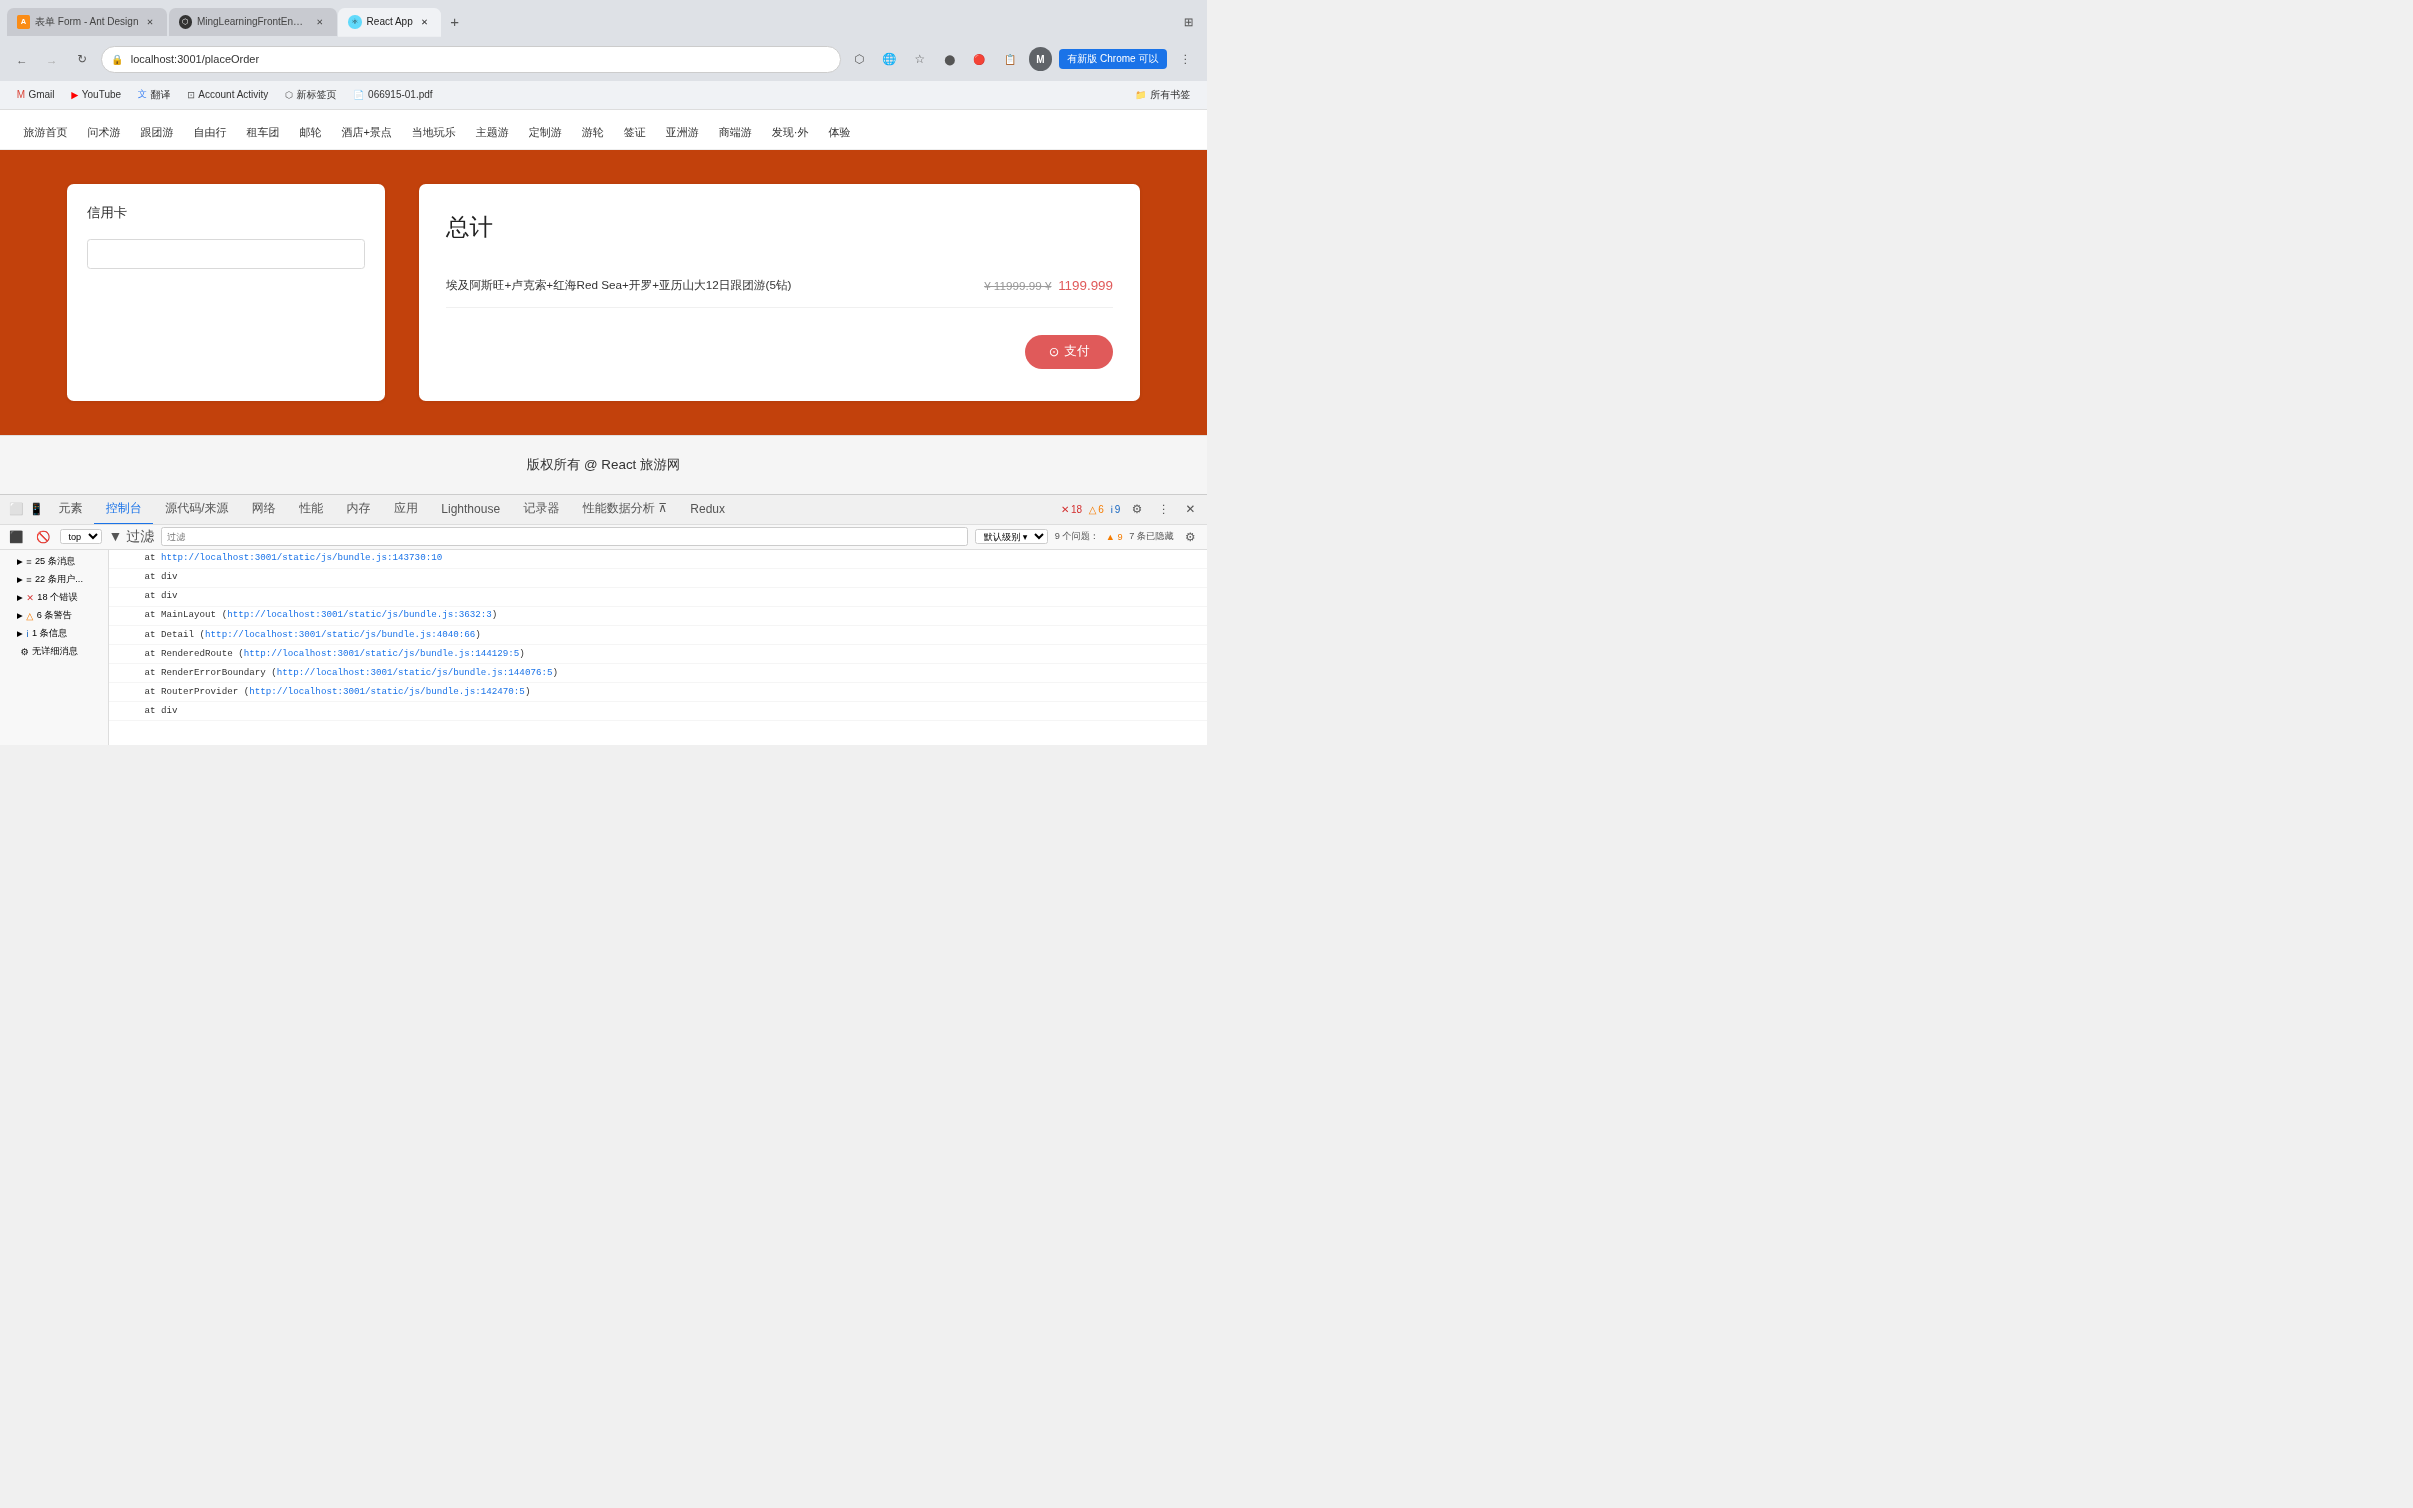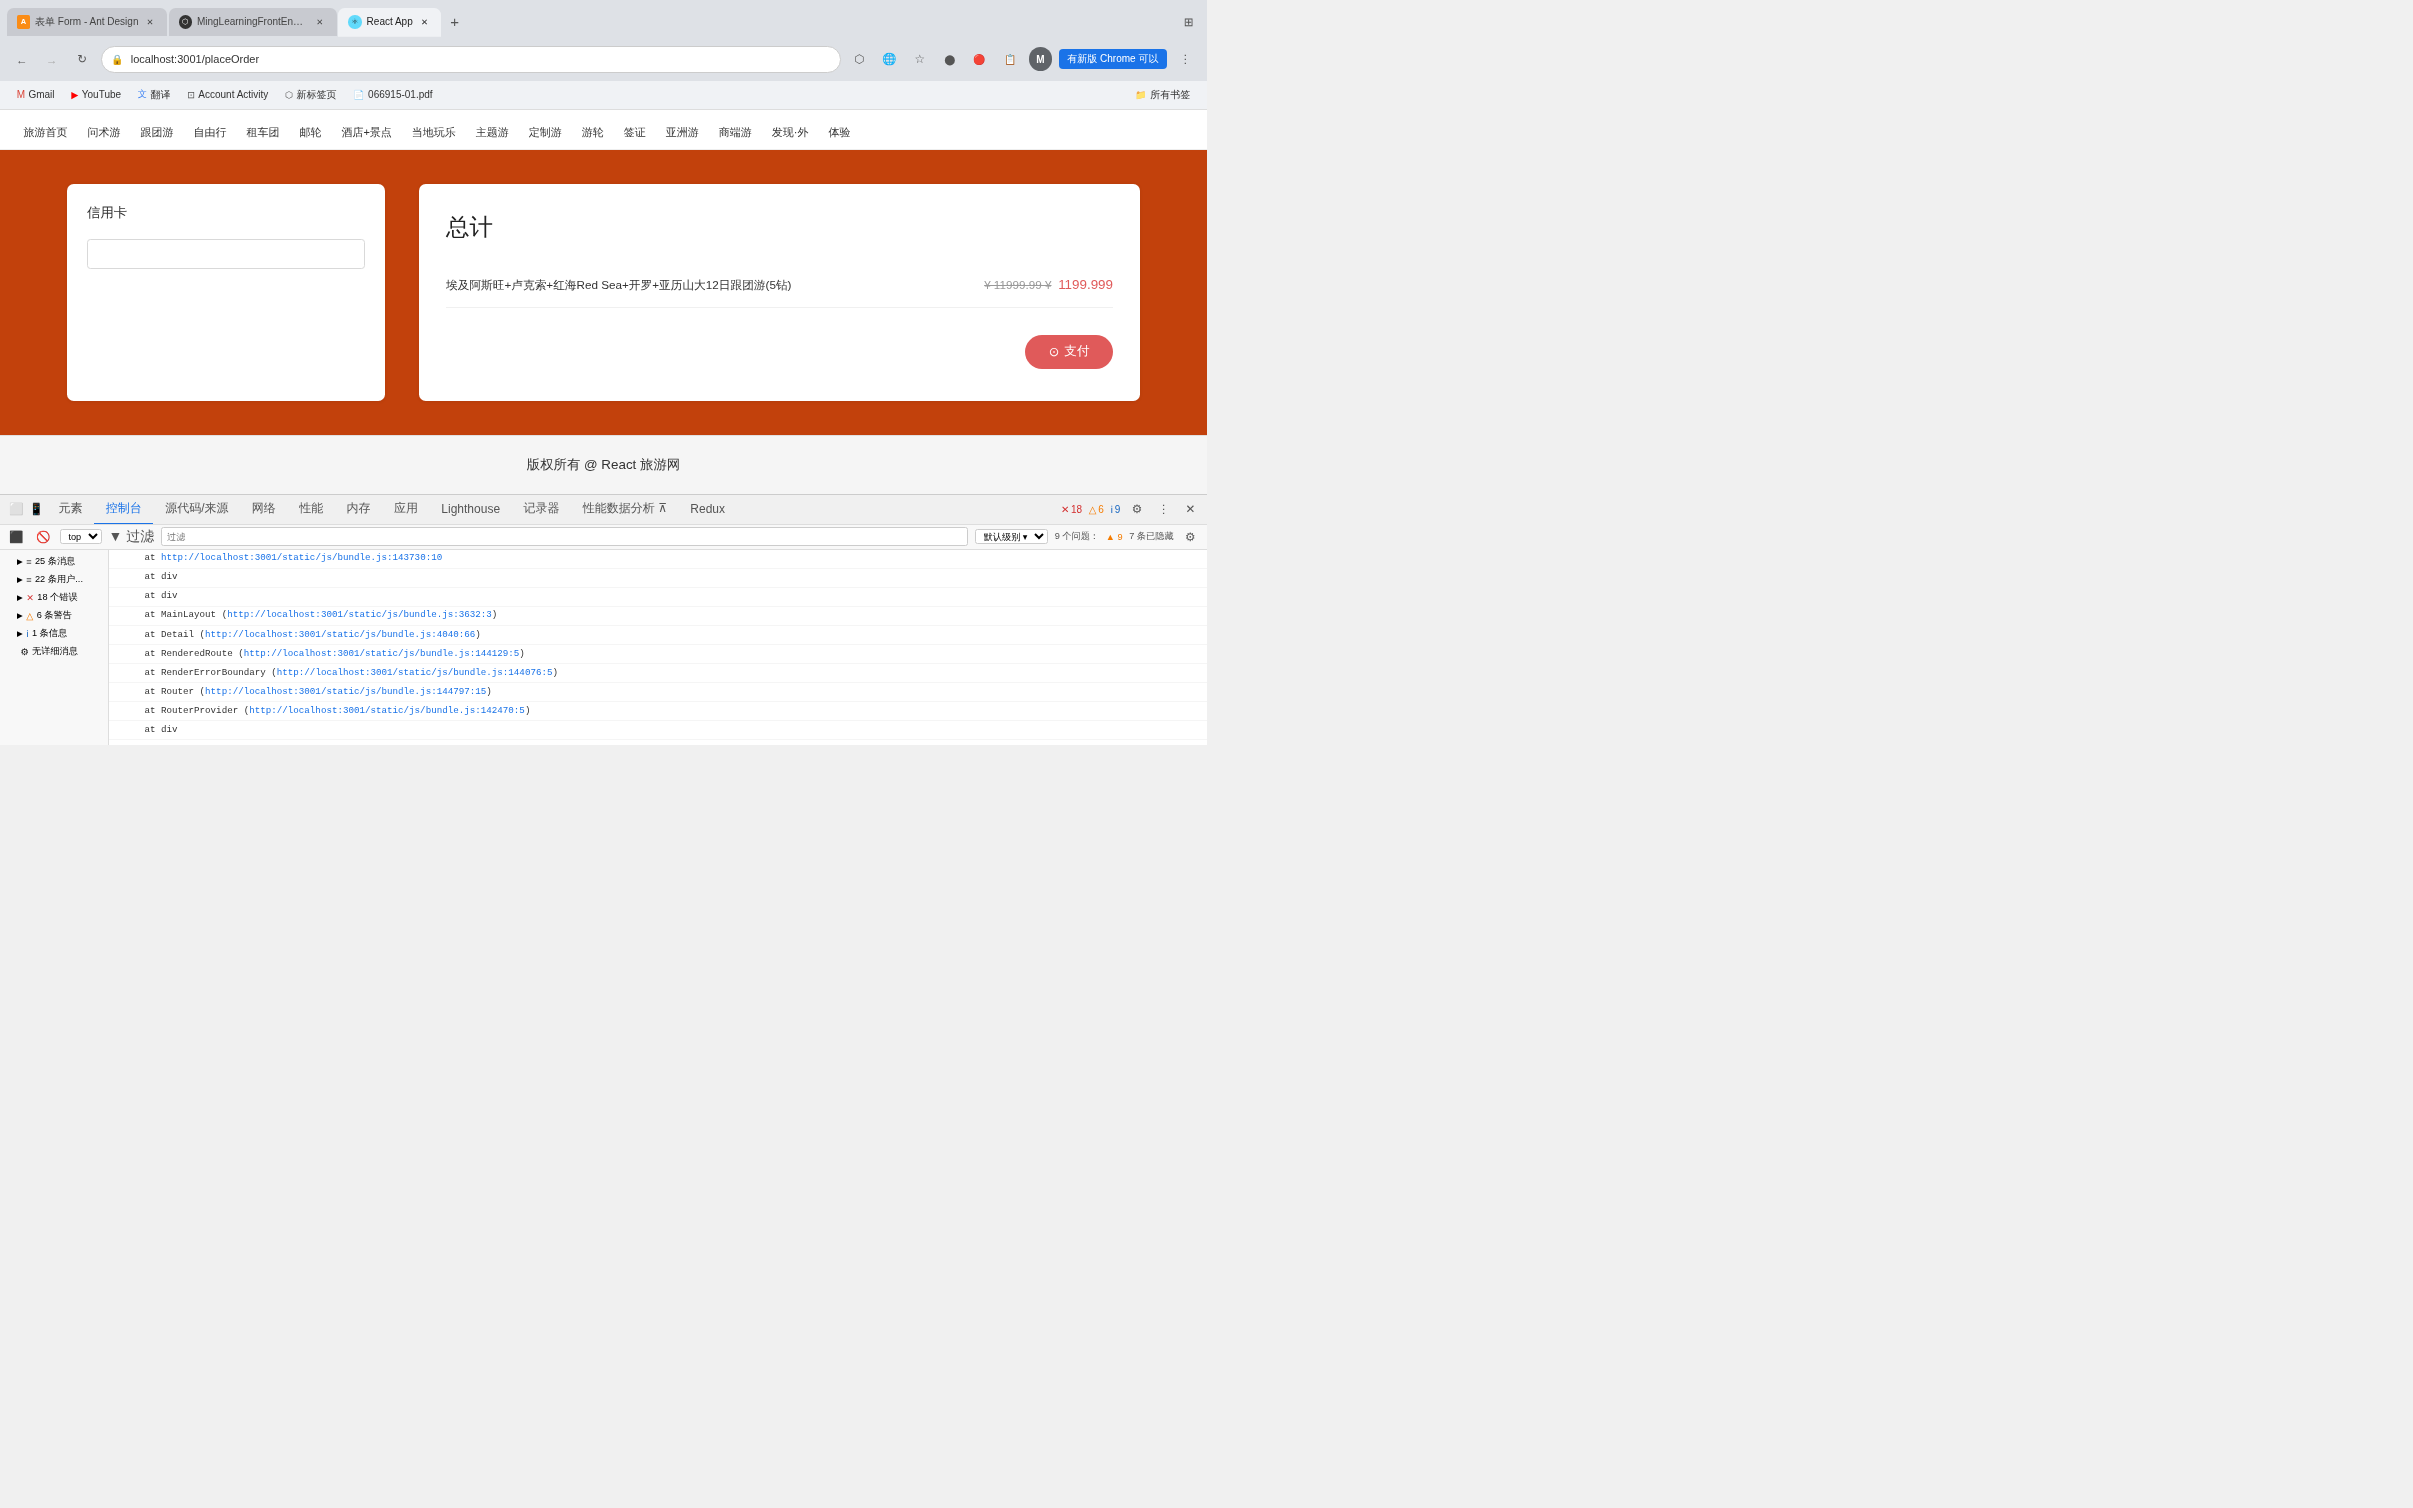--- a/index.html
+++ b/index.html
@@ -37,21 +37,21 @@
     .page-content { background: #c2410c; padding: 34px 67px; display: flex; gap: 34px; min-height: 285px; }
 
     
     .credit-card-form { background: white; border-radius: 6.7px; padding: 20px; width: 318px; box-shadow: 0 0.8px 3.4px rgba(0,0,0,0.08); }
     .form-title { font-size: 13.4px; color: #333; margin-bottom: 17px; }
     .form-input { width: 100%; border: 0.8px solid #d9d9d9; border-radius: 3.4px; padding: 6.7px 10px; font-size: 11.7px; height: 30px; outline: none; }
 
     
     .order-summary { background: white; border-radius: 6.7px; padding: 27px; flex: 1; box-shadow: 0 0.8px 3.4px rgba(0,0,0,0.08); }
     .order-title { font-size: 23.5px; font-weight: 500; color: #222; margin-bottom: 20px; }
-    .order-item { display: flex; justify-content: space-between; align-items: center; padding: 13.4px 0; border-bottom: 0.8px solid #f0f0f0; gap: 20px; }
+    .order-item { display: flex; justify-content: space-between; align-items: flex-end; padding: 13.4px 0; border-bottom: 0.8px solid #f0f0f0; gap: 20px; }
     .order-item-name { font-size: 11.7px; color: #333; max-width: 402px; line-height: 1.5; }
     .order-item-price { text-align: right; }
     .price-original { font-size: 11.7px; color: #999; text-decoration: line-through; margin-right: 3.4px; }
     .price-current { font-size: 13.4px; color: #e05a5a; font-weight: 500; }
     .pay-btn { margin-top: 27px; float: right; background: #e05a5a; color: white; border: none; border-radius: 17px; padding: 8.4px 23.5px; font-size: 12.6px; cursor: pointer; display: flex; align-items: center; gap: 5px; }
 
     
     .page-footer { background: #f5f5f5; text-align: center; padding: 20px; font-size: 13.4px; color: #333; border-top: 0.8px solid #e0e0e0; }
 
     
@@ -307,23 +307,20 @@
       <div class="console-line">
         &nbsp;&nbsp;&nbsp;&nbsp;at Detail (<a>http://localhost:3001/static/js/bundle.js:4040:66</a>)
       </div>
       <div class="console-line">
         &nbsp;&nbsp;&nbsp;&nbsp;at RenderedRoute (<a>http://localhost:3001/static/js/bundle.js:144129:5</a>)
       </div>
       <div class="console-line">
         &nbsp;&nbsp;&nbsp;&nbsp;at RenderErrorBoundary (<a>http://localhost:3001/static/js/bundle.js:144076:5</a>)
       </div>
       <div class="console-line">
-        &nbsp;&nbsp;&nbsp;&nbsp;at Router (<a>http://localhost:3001/static/js/bundle.js:144797:15</a>)
-      </div>
-      <div class="console-line">
         &nbsp;&nbsp;&nbsp;&nbsp;at RouterProvider (<a>http://localhost:3001/static/js/bundle.js:142470:5</a>)
       </div>
       <div class="console-line">&nbsp;&nbsp;&nbsp;&nbsp;at div</div>
 
     </div>
   </div>
 </div>
 
 
 </body></html>

